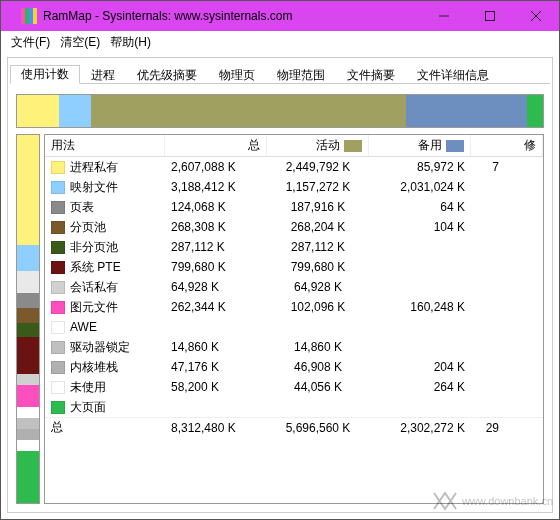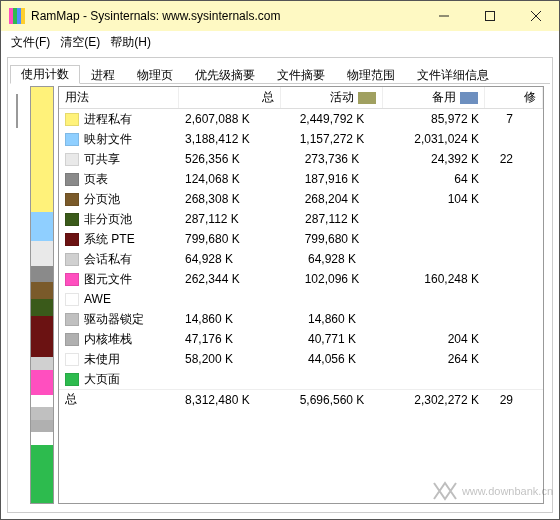--- a/index.html
+++ b/index.html
@@ -1,51 +1,51 @@
 <!DOCTYPE html>
 <html><head>
 <meta charset="utf-8">
 <style>
   *{box-sizing:border-box;margin:0;padding:0}
   body{font-family:"Microsoft YaHei","Segoe UI",sans-serif;font-size:12px;color:#000;background:#fff;width:560px;height:520px;overflow:hidden;position:relative;border:1px solid #555}
-  .titlebar{height:30px;display:flex;align-items:center;padding-left:8px;background:#fef9c3}
+  .titlebar{height:30px;display:flex;align-items:center;padding-left:20px;background:#d946ef}
   .title-icon{width:16px;height:16px;margin-right:6px;display:flex;flex-wrap:wrap}
   .title-icon span{width:4px;height:16px}
   .title-text{flex:1;font-size:12px}
   .win-controls{display:flex;height:100%}
   .win-btn{width:46px;display:flex;align-items:center;justify-content:center;font-family:sans-serif}
   .win-btn svg{width:10px;height:10px;stroke:#222;stroke-width:1;fill:none}
   .menubar{height:22px;display:flex;align-items:center;padding:0 6px;gap:2px}
   .menu-item{padding:2px 4px}
   .client{position:absolute;left:6px;right:6px;top:56px;bottom:6px;border:1px solid #ccc;background:#fff;padding:2px}
   .tabs{height:24px;display:flex;align-items:flex-end;border-bottom:1px solid #ccc}
   .tab{padding:0 10px;border:1px solid transparent;border-bottom:none;position:relative;top:1px}
   .tab.active{border-color:#ccc;background:#fff;border-bottom:1px solid #fff}
-  .panel{position:absolute;left:2px;right:2px;top:28px;bottom:2px;display:flex;flex-direction:row}
+  .panel{position:absolute;left:2px;right:2px;top:28px;bottom:2px;display:flex;flex-direction:column}
   .stack-area{height:34px;margin:8px 6px 6px;display:flex;border:1px solid #999;position:relative}
   .stack-area>div{height:100%}
   .body-row{flex:1;display:flex;gap:4px;padding:0 6px 6px;min-height:0}
   .side-stack{width:24px;border:1px solid #999;display:flex;flex-direction:column}
   .side-stack>div{width:100%}
   .grid-wrap{flex:1;border:1px solid #999;overflow:hidden;display:flex;flex-direction:column}
   .grid-head{display:flex;height:22px;border-bottom:1px solid #ddd;background:#fff;flex-shrink:0}
   .gh{display:flex;align-items:center;height:100%;border-right:1px solid #eee;padding:0 6px}
   .gh.right{justify-content:flex-end}
   .gh .sw{width:18px;height:12px;margin-left:4px}
   .grid-body{flex:1;overflow:hidden}
   .row{display:flex;height:20px;align-items:center}
   .cell{padding:0 6px;white-space:nowrap;overflow:hidden}
   .c-usage{display:flex;align-items:center;width:120px}
   .c-usage .sw{width:14px;height:13px;margin-right:5px;flex-shrink:0;border:1px solid rgba(0,0,0,.1)}
   .c-num{text-align:left;width:102px}
   .c-num2{text-align:center;width:102px}
   .c-num3{text-align:right;width:102px}
   .c-num4{text-align:right;width:34px}
   .row.total{border-top:1px solid #eee;font-weight:400}
-  .watermark{position:absolute;right:6px;bottom:18px;font-size:11px;color:rgba(0,0,0,.25);display:flex;align-items:center;gap:4px;pointer-events:none}
+  .watermark{position:absolute;right:6px;bottom:8px;font-size:11px;color:rgba(0,0,0,.25);display:flex;align-items:center;gap:4px;pointer-events:none}
   .watermark svg{opacity:.25}
 </style>
 </head>
 <body>
 
 <div class="titlebar">
   <div class="title-icon">
     <span style="background:#ff4fbf"></span>
       <span style="background:#2dbb4e"></span>
       <span style="background:#4f8fff"></span>
@@ -74,24 +74,24 @@
 <div class="menubar">
   <span class="menu-item">文件(F)</span>
   <span class="menu-item">清空(E)</span>
   <span class="menu-item">帮助(H)</span>
 </div>
 
 <div class="client">
   <div class="tabs" id="tabs">
       <div class="tab active">使用计数</div>
       <div class="tab">进程</div>
+      <div class="tab">优先级摘要</div>
       <div class="tab">物理页</div>
-      <div class="tab">优先级摘要</div>
+      <div class="tab">物理范围</div>
       <div class="tab">文件摘要</div>
-      <div class="tab">物理范围</div>
       <div class="tab">文件详细信息</div>
     </div>
 
   <div class="panel">
     <div class="stack-area" id="topstack">
         <div style="background: rgb(255, 242, 122); width: 8%;"></div>
         <div style="background: rgb(143, 207, 255); width: 6%;"></div>
         <div style="background: rgb(160, 160, 96); width: 60%;"></div>
         <div style="background: rgb(109, 143, 191); width: 23%;"></div>
         <div style="background: rgb(45, 187, 78); width: 3%;"></div>
@@ -151,30 +151,20 @@
                 <span class="sw" style="background: rgb(143, 207, 255);"></span>
                 <span>映射文件</span>
               </div>
               <div class="cell c-num">3,188,412 K</div>
               <div class="cell c-num2">1,157,272 K</div>
               <div class="cell c-num3">2,031,024 K</div>
               <div class="cell c-num4"></div>
             </div>
             <div class="row">
               <div class="cell c-usage">
-                <span class="sw" style="background: rgb(233, 233, 233);"></span>
-                <span>可共享</span>
-              </div>
-              <div class="cell c-num">526,356 K</div>
-              <div class="cell c-num2">273,736 K</div>
-              <div class="cell c-num3">24,392 K</div>
-              <div class="cell c-num4">22</div>
-            </div>
-            <div class="row">
-              <div class="cell c-usage">
                 <span class="sw" style="background: rgb(138, 138, 138);"></span>
                 <span>页表</span>
               </div>
               <div class="cell c-num">124,068 K</div>
               <div class="cell c-num2">187,916 K</div>
               <div class="cell c-num3">64 K</div>
               <div class="cell c-num4"></div>
             </div>
             <div class="row">
               <div class="cell c-usage">
@@ -245,21 +235,21 @@
               <div class="cell c-num2">14,860 K</div>
               <div class="cell c-num3"></div>
               <div class="cell c-num4"></div>
             </div>
             <div class="row">
               <div class="cell c-usage">
                 <span class="sw" style="background: rgb(176, 176, 176);"></span>
                 <span>内核堆栈</span>
               </div>
               <div class="cell c-num">47,176 K</div>
-              <div class="cell c-num2">40,771 K</div>
+              <div class="cell c-num2">46,908 K</div>
               <div class="cell c-num3">204 K</div>
               <div class="cell c-num4"></div>
             </div>
             <div class="row">
               <div class="cell c-usage">
                 <span class="sw" style="background: rgb(255, 255, 255);"></span>
                 <span>未使用</span>
               </div>
               <div class="cell c-num">58,200 K</div>
               <div class="cell c-num2">44,056 K</div>

